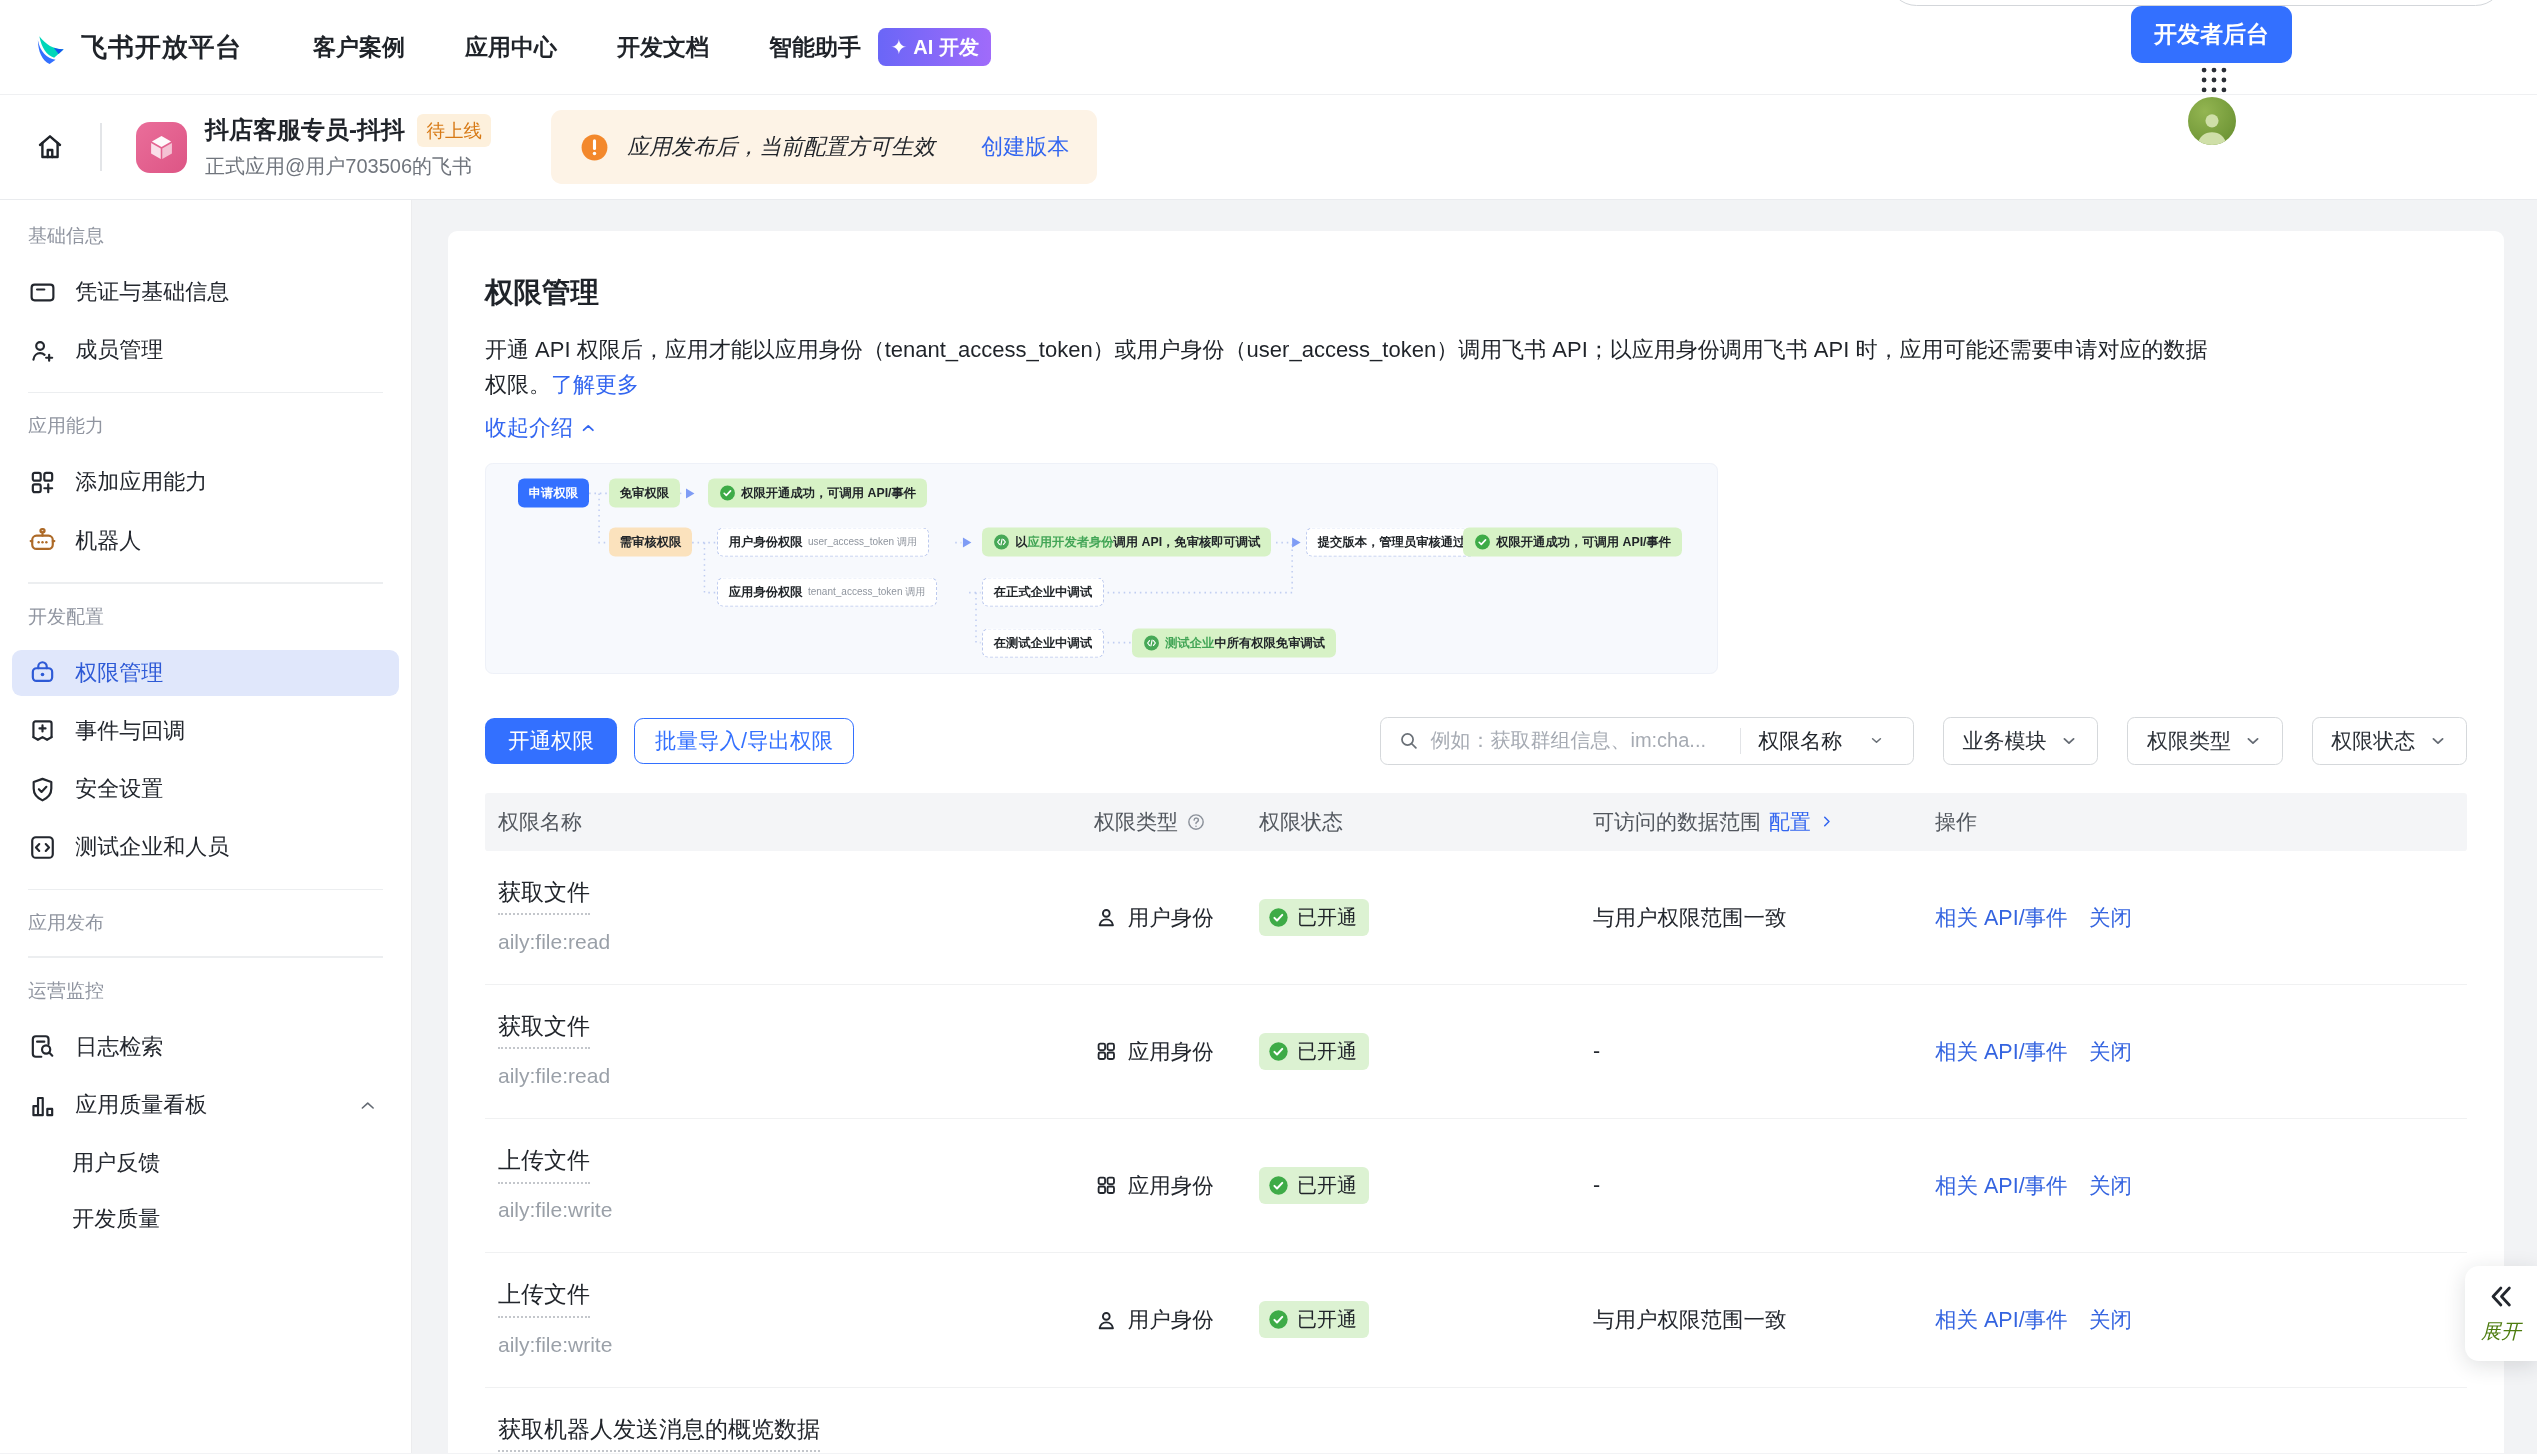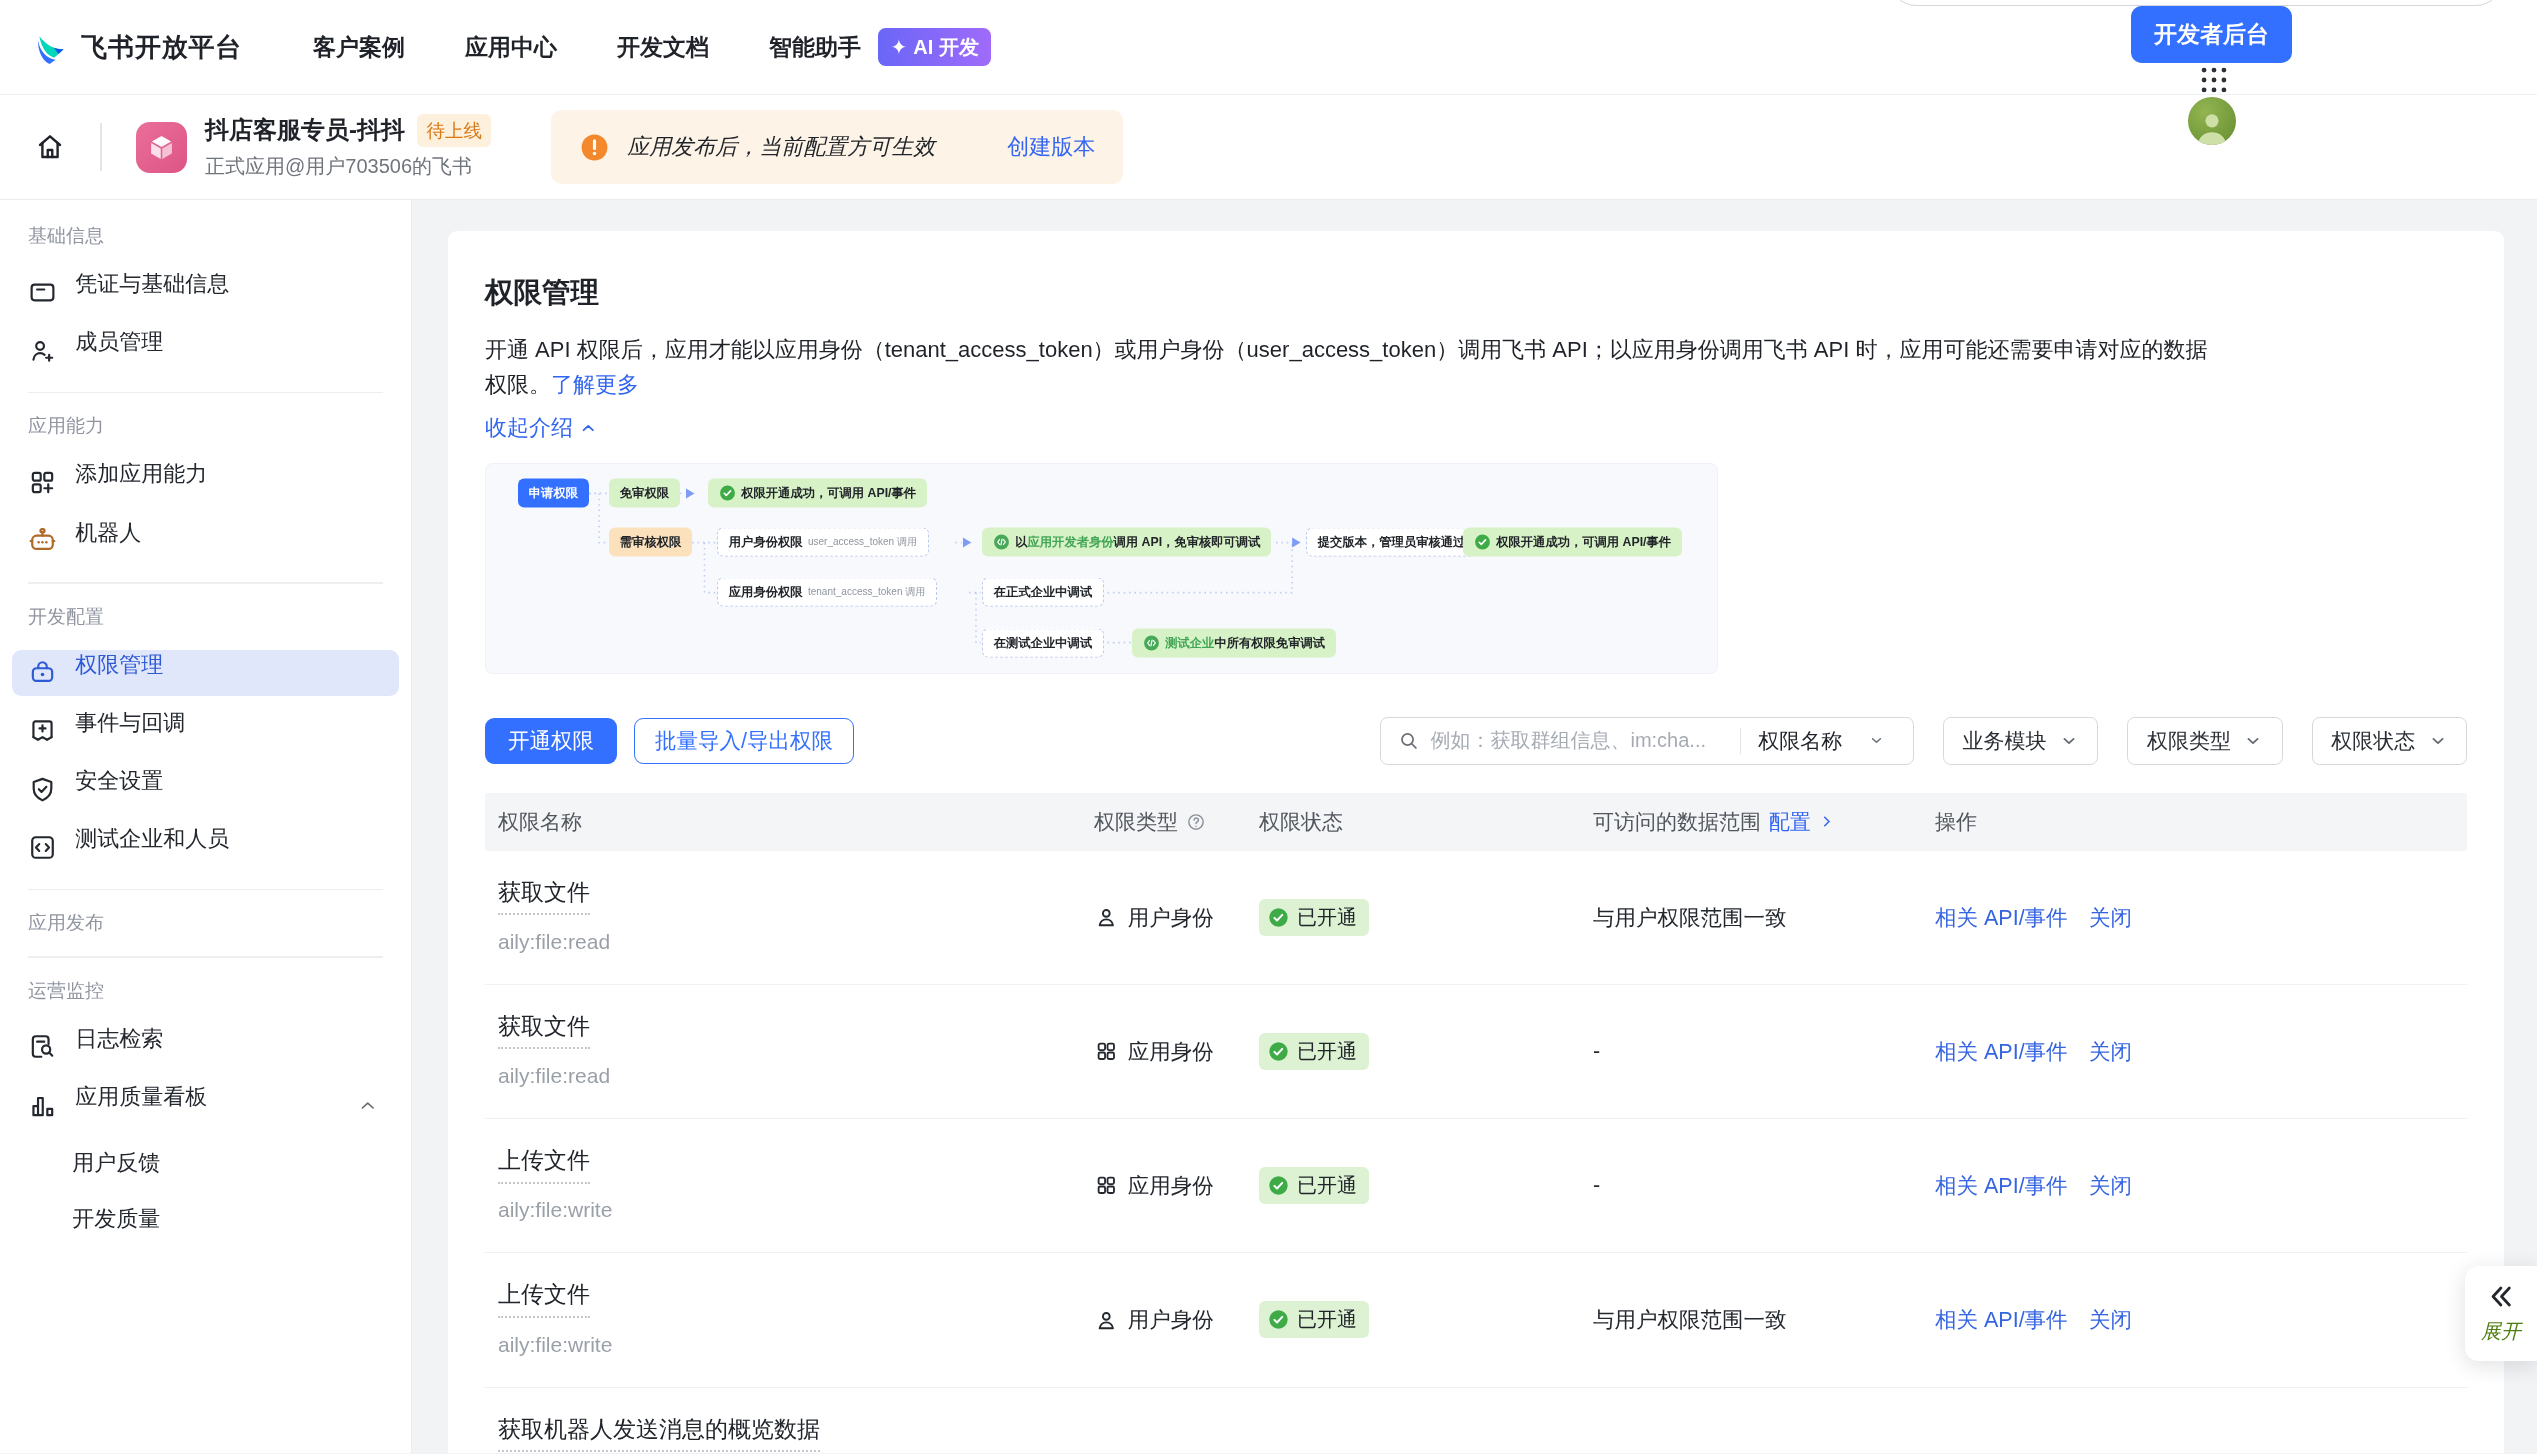--- a/index.html
+++ b/index.html
@@ -29,27 +29,27 @@
   .home-btn { cursor:pointer; color:#1f2329; }
   .vdivider { width:1.5px; height:48px; background:#e3e5e8; margin:0 34px; }
   .app-icon { width:51px; height:51px; border-radius:14px; background:linear-gradient(135deg,#ea6e9a,#dd5585); display:flex; align-items:center; justify-content:center; }
   .app-info { margin-left:18.5px; }
   .app-name-row { display:flex; align-items:center; gap:12.3px; }
   .app-name { font-size:24px; font-weight:bold; }
   .app-status-badge { font-size:18.5px; color:#d77915; background:#fdf0dc; border-radius:6.2px; padding:3.8px 9.2px; }
   .app-subtitle { font-size:20px; color:#70757d; margin-top:6.2px; }
   .warn-banner { margin-left:60px; background:#fdf3e6; border-radius:10.8px; height:74px; display:flex; align-items:center; padding:0 28px; }
   .warn-text { font-size:22px; color:#1f2329; margin-left:17px;font-style:italic; }
-  .warn-link { font-size:22px; color:#3366f0; margin-left:72px; }
+  .warn-link { font-size:22px; color:#3366f0; margin-left:46px; }
 
   
   .main-row { display:flex; height:1253px; }
   .sidebar { width:412px; background:#fff; padding-top:23px; flex:none; border-right:0.8px solid #ececee; overflow:hidden; }
   .side-section-title { font-size:19px; color:#9095a0; margin:0 0 20px 28px; }
-  .side-item { height:46px; margin:0 12.3px 12.3px 12.3px; padding-left:15.4px; display:flex; gap:18.5px; border-radius:9.2px; font-size:22px; color:#23272e; cursor:pointer; }
+  .side-item { height:46px; margin:0 12.3px 12.3px 12.3px; padding-left:15.4px; display:flex; align-items:center; gap:18.5px; border-radius:9.2px; font-size:22px; color:#23272e; cursor:pointer; }
   .side-item .icon { color:#23272e; }
   .side-item.selected { background:#e0e7fb; color:#2e5ad6; }
   .side-item.selected .icon { color:#2e5ad6; }
   .side-item .chev { margin-left:auto; margin-right:20px; color:#646a73; }
   .side-sub-item { height:45px; margin:0 12.3px 10.8px 12.3px; padding-left:60px; display:flex; align-items:center; font-size:22px; color:#23272e; cursor:pointer; border-radius:9.2px; }
   .side-divider { height:1.5px; background:#eceef0; margin:18.5px 28px 20px 28px; }
 
   .content { flex:1; padding:31px 34px 0 36px; overflow:hidden; }
   .card { background:#fff; border-radius:9.2px; height:1308px; padding:43px 37px 0 37px; overflow:hidden; }
 

